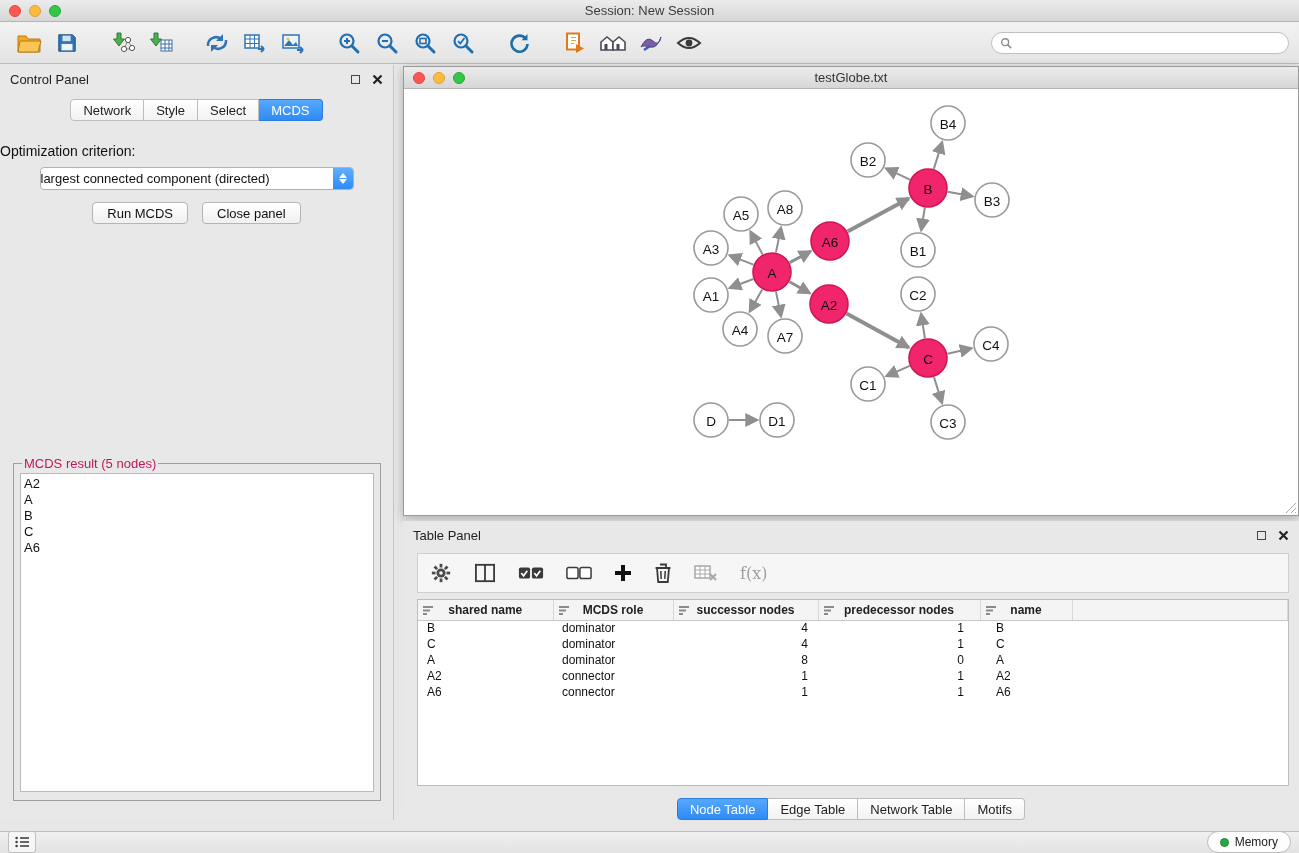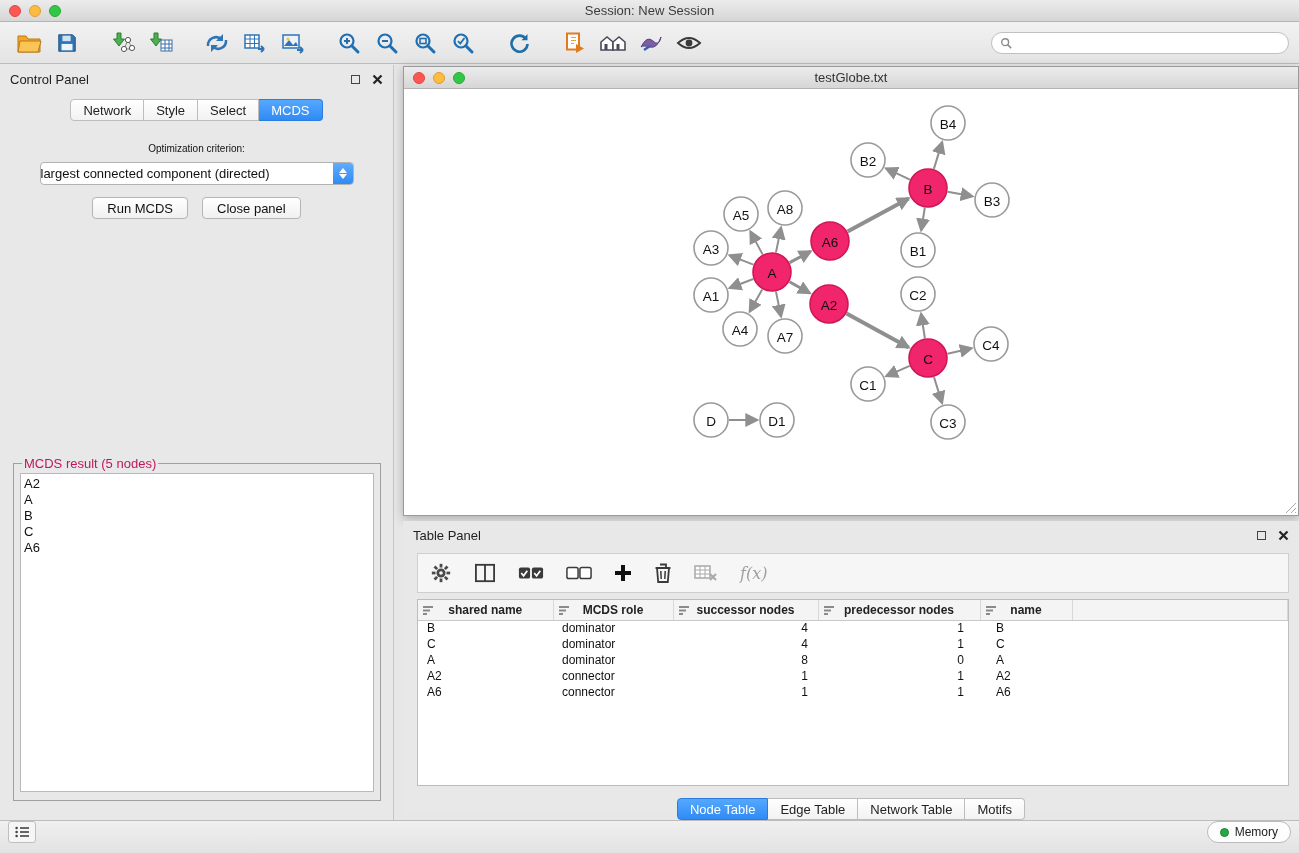--- a/index.html
+++ b/index.html
@@ -24,52 +24,52 @@
   .control-panel{position:absolute;left:0;top:0;width:394px;height:100%;background:#e8e8e8;border-right:1px solid #c6c6c6}
   .panel-head{height:28px;display:flex;align-items:center;padding:0 10px;font-size:13px;color:#222}
   .panel-head .ph-title{flex:1}
   .ph-icons{display:flex;gap:12px;align-items:center}
   .float-box{width:9px;height:9px;border:1.5px solid #444;display:inline-block}
   .seg{display:flex;justify-content:center;margin-top:6px}
   .seg-btn{font-size:13px;color:#222;background:linear-gradient(#ffffff,#f2f2f2);border:1px solid #bdbdbd;border-left:none;padding:2px 12px;height:22px;display:flex;align-items:center}
   .seg-btn:first-child{border-left:1px solid #bdbdbd;border-radius:4px 0 0 4px}
   .seg-btn:last-child{border-radius:0 4px 4px 0}
   .seg-btn.active{background:linear-gradient(#55a8fd,#2f8bf5);color:#fff;border-color:#2a7de0}
-  .opt-label{text-align:center;font-size:10px;color:#111;margin-top:22px}
+  .opt-label{text-align:left;font-size:14px;color:#111;margin-top:22px}
   .combo{margin:8px auto 0;width:314px;height:23px;background:#fff;border:1px solid #b3b3b3;border-radius:4px;display:flex;align-items:center;overflow:hidden}
   .combo-text{flex:1;font-size:13px;padding-left:0;color:#111;white-space:nowrap}
   .combo-btn{width:20px;height:100%;background:linear-gradient(#5fadfd,#2f8bf5);display:flex;flex-direction:column;align-items:center;justify-content:center;gap:1px}
   .btn-row{display:flex;justify-content:center;gap:14px;margin-top:12px}
   .pbtn{font-size:13px;color:#111;height:22px;padding:0 14px;background:linear-gradient(#ffffff,#f0f0f0);border:1px solid #b5b5b5;border-radius:4px}
   .mcds-fieldset{position:absolute;left:13px;right:12px;top:391px;bottom:19px;border:1px solid #9f9f9f;padding:2px 6px 8px 6px}
   .mcds-fieldset legend{font-size:13px;color:#be185d;padding:0 2px;margin-left:2px}
   .mcds-list{width:100%;height:100%;background:#fff;border:1px solid #b9b9b9;overflow:hidden;padding:2px 0 0 3px}
   .mcds-item{font-size:13px;line-height:16px;color:#111}
   
   .net-window{position:absolute;left:403px;top:1px;width:896px;height:450px;background:#fff;border:1px solid #9a9a9a;box-shadow:0 3px 10px rgba(0,0,0,.25)}
   .net-titlebar{height:22px;background:linear-gradient(#ececec,#d6d6d6);border-bottom:1px solid #b4b4b4;position:relative;display:flex;align-items:center}
   .net-title{position:absolute;left:0;right:0;text-align:center;font-size:13px;color:#333}
   .net-canvas{position:absolute;top:23px;left:0;right:0;bottom:0;background:#fff}
   .grip{position:absolute;right:1px;bottom:1px;width:12px;height:12px}
   
   .table-panel{position:absolute;left:403px;top:456px;right:0;height:293px;background:#e8e8e8}
   .tp-toolbar{margin:4px 10px 0 14px;height:40px;background:#f6f6f6;border:1px solid #cfcfcf;display:flex;align-items:center;padding:0 12px;gap:22px}
-  .fx{font-family:"DejaVu Serif",serif;font-style:italic;font-size:16px;color:#a0a0a0}
+  .fx{font-family:"DejaVu Serif",serif;font-size:16px;color:#a0a0a0}
   .tp-tablewrap{margin:6px 10px 12px 14px;height:187px;background:#fff;border:1px solid #bdbdbd;overflow:hidden}
   table.datatable{border-collapse:collapse;table-layout:fixed;width:100%;font-size:12px}
   table.datatable th{height:20px;background:#f4f4f4;border-bottom:1px solid #c9c9c9;border-right:1px solid #d8d8d8;font-weight:bold;font-size:12px;color:#222;position:relative;text-align:center;overflow:hidden;white-space:nowrap}
   table.datatable th .hicon{position:absolute;left:5px;top:5px}
   table.datatable td{height:16px;color:#111;overflow:hidden;white-space:nowrap}
   td.c0,td.c1{padding-left:9px;text-align:left}
   td.c2{padding-right:10px;text-align:right}
   td.c3{padding-right:16px;text-align:right}
   td.c4{padding-left:16px;text-align:left}
   .tp-tabs{display:flex;justify-content:center;margin-top:8px}
   
-  .statusbar{position:absolute;left:0;bottom:0;right:0;height:33px;background:linear-gradient(#f0f0f0,#e2e2e2);border-top:1px solid #bcbcbc;display:flex;align-items:flex-start;padding:0 8px}
+  .statusbar{position:absolute;left:0;bottom:0;right:0;height:22px;background:linear-gradient(#f0f0f0,#e2e2e2);border-top:1px solid #bcbcbc;display:flex;align-items:flex-end;padding:0 8px}
   .status-left-btn{width:28px;height:22px;background:#f6f6f6;border:1px solid #bfbfbf;border-radius:3px;display:flex;align-items:center;justify-content:center}
   .memory-btn{margin-left:auto;height:22px;background:#fdfdfd;border:1px solid #bbb;border-radius:11px;display:flex;align-items:center;gap:6px;padding:0 12px;font-size:12px;color:#222}
   .memory-dot{width:9px;height:9px;border-radius:50%;background:#28a745;border:1px solid #1d8338}
 </style>
 </head>
 <body>
 
 <div class="titlebar">
   <div class="traffic">
     <span class="light red"></span>

